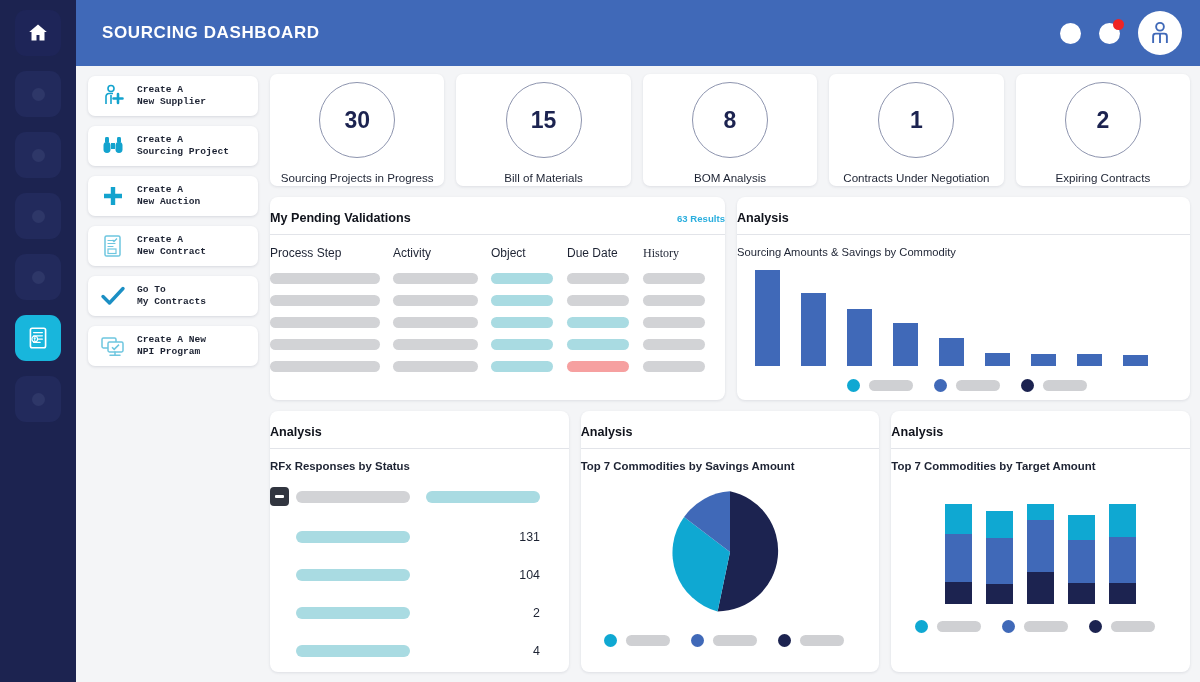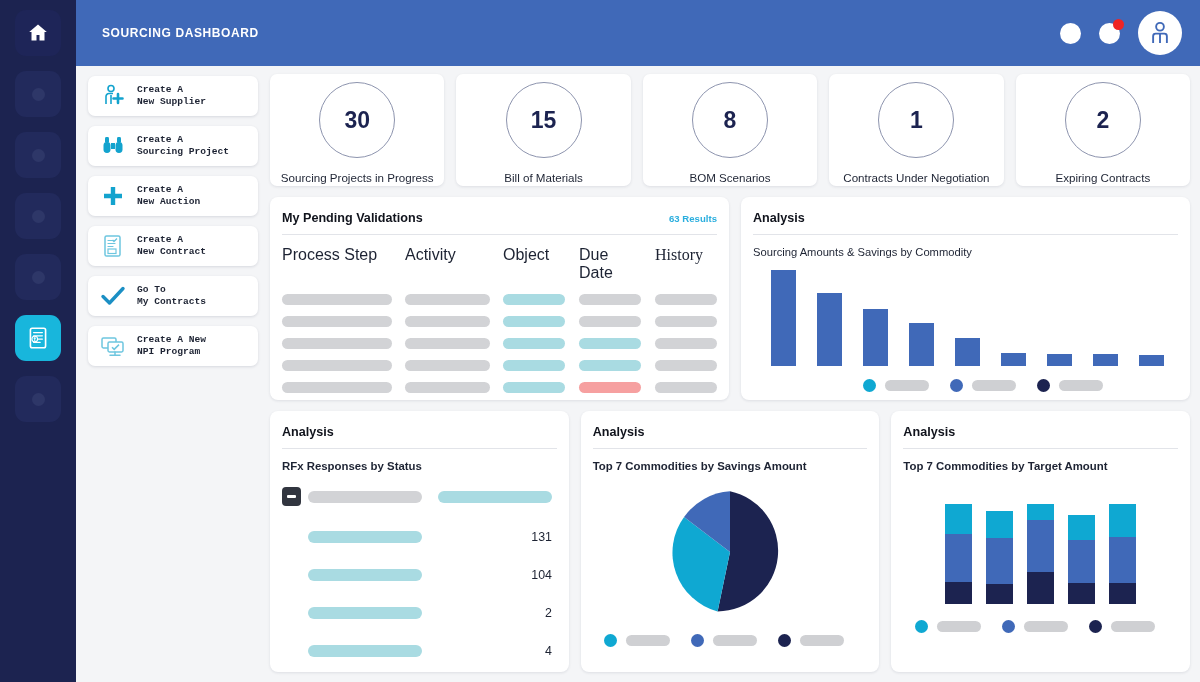--- a/index.html
+++ b/index.html
@@ -24,21 +24,21 @@
   .side-item.active-home { background: #1e2558; }
   .side-item.active-cyan { background: #18b6dc; }
   .side-dot { width: 13px; height: 13px; border-radius: 50%; background: #2e3768; }
 
   
   .header {
     position: absolute; left: 76px; top: 0; width: 1124px; height: 66px;
     background: #4069b8; display: flex; align-items: center;
   }
   .header-title {
-    color: #ffffff; font-size: 12px; font-weight: bold;
+    color: #ffffff; font-size: 17px; font-weight: bold;
     letter-spacing: 0.6px; margin-left: 26px;
   }
   .header-right {
     margin-left: auto; display: flex; align-items: center; gap: 18px; padding-right: 18px;
   }
   .hdr-circle { width: 21px; height: 21px; border-radius: 50%; background: #ffffff; position: relative; }
   .hdr-badge {
     position: absolute; right: -4px; top: -4px;
     width: 11px; height: 11px; border-radius: 50%; background: #ef2424;
   }
@@ -72,34 +72,34 @@
     box-shadow: 0 1px 3px rgba(20,30,60,.10); padding-top: 6px;
   }
   .kpi-circle {
     width: 76px; height: 76px; border-radius: 50%;
     border: 1.4px solid #8d94ae; display: flex; align-items: center; justify-content: center;
   }
   .kpi-value { font-size: 23px; font-weight: bold; color: #1c2350; }
   .kpi-label { font-size: 11.6px; color: #1d2333; margin-top: 13px; }
 
   
-  .panel { background: #ffffff; border-radius: 8px; box-shadow: 0 1px 3px rgba(20,30,60,.10); padding: 14px 12px; }
+  .panel { background: #ffffff; border-radius: 8px; box-shadow: 0 1px 3px rgba(20,30,60,.10); padding: 14px 0; }
   .panel-head { display: flex; align-items: baseline; }
   .panel-title { font-size: 12.6px; font-weight: bold; color: #10131c; }
   .panel-link { margin-left: auto; font-size: 9.6px; color: #2aaede; font-weight: bold; }
   .panel-rule { height: 1px; background: #e2e4e9; margin-top: 9px; }
   .panel-sub { font-size: 11.2px; color: #1d2333; margin-top: 11px; }
   .panel-sub.bold { font-weight: bold; font-size: 11.4px; }
 
   .mid-row { display: flex; gap: 12px; height: 203px; }
   .bot-row { display: flex; gap: 12px; flex: 1; }
 
   
   .tbl-head { display: flex; margin-top: 11px; }
-  .tbl-head span { font-size: 16px; color: #1d2333; }
+  .tbl-head span { font-size: 12px; color: #1d2333; }
   .tbl-rows { margin-top: 12px; display: flex; flex-direction: column; gap: 11px; }
   .tbl-row { display: flex; }
   .pill { height: 11px; border-radius: 6px; }
   .c0 { width: 110px; } .c1 { width: 85px; } .c2 { width: 62px; } .c3 { width: 62px; } .c4 { width: 62px; font-family: Liberation Serif, serif; }
   .g0 { margin-right: 13px; } .g1 { margin-right: 13px; } .g2 { margin-right: 14px; } .g3 { margin-right: 14px; }
   .p-gray { background: #d2d3d6; }
   .p-teal { background: #a9dbe2; }
   .p-red  { background: #f6a0a0; }
 
   
@@ -281,21 +281,21 @@
         <div class="kpi-card">
           <div class="kpi-circle">
               <span class="kpi-value">15</span>
             </div>
           <div class="kpi-label">Bill of Materials</div>
         </div>
         <div class="kpi-card">
           <div class="kpi-circle">
               <span class="kpi-value">8</span>
             </div>
-          <div class="kpi-label">BOM Scenarios</div>
+          <div class="kpi-label">BOM Analysis</div>
         </div>
         <div class="kpi-card">
           <div class="kpi-circle">
               <span class="kpi-value">1</span>
             </div>
           <div class="kpi-label">Contracts Under Negotiation</div>
         </div>
         <div class="kpi-card">
           <div class="kpi-circle">
               <span class="kpi-value">2</span>

